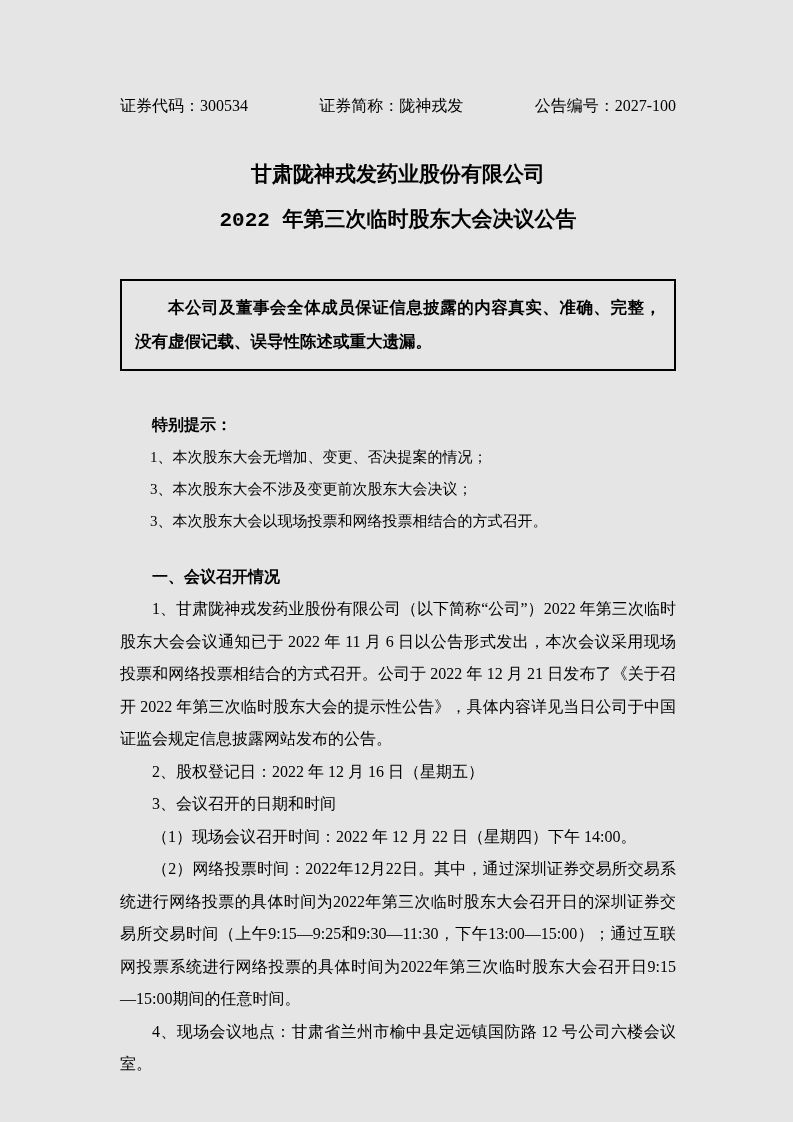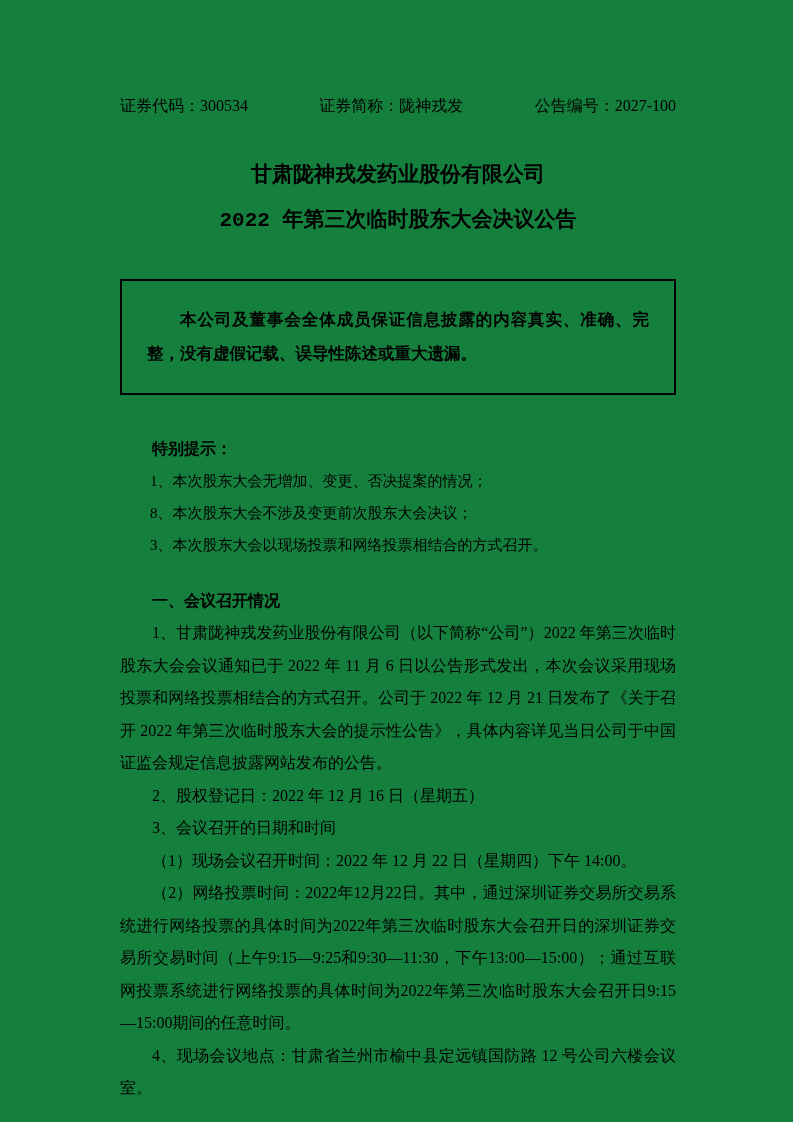--- a/index.html
+++ b/index.html
@@ -5,21 +5,21 @@
   html, body {
     margin: 0;
     padding: 0;
     background: #ffffff;
   }
   .page {
     position: relative;
     width: 793px;
     height: 1122px;
     margin: 0 auto;
-    background: #15803d;
+    background: #e5e5e5;
     box-sizing: border-box;
     padding: 96px 117px 0 120px;
     color: #000000;
     font-family: "Liberation Serif", "DejaVu Serif", serif;
     font-size: 16px;
     overflow: hidden;
   }
   .doc-header {
     display: flex;
     justify-content: space-between;
@@ -37,21 +37,21 @@
     font-family: Liberation Mono, monospace;
   }
   .doc-title.first { margin-top: 46px; }
   .doc-title.second { margin-top: 17px; }
   .disclaimer-box {
     margin-top: 44px;
     border: 2px solid #000000;
     padding: 5px 9px 7px 9px;
   }
   .disclaimer-box p {
-    margin: 16px;
+    margin: 4px;
     font-weight: bold;
     font-size: 16.5px;
     line-height: 34px;
     text-indent: 2em;
     text-align: justify;
     font-family: "Liberation Sans", "DejaVu Sans", sans-serif;
   }
   .notice-heading {
     margin: 38px 0 0 0;
     font-weight: bold;
@@ -98,21 +98,21 @@
 
   <h1 class="doc-title second">2022 年第三次临时股东大会决议公告</h1>
 
   <div class="disclaimer-box">
     <p>本公司及董事会全体成员保证信息披露的内容真实、准确、完整，没有虚假记载、误导性陈述或重大遗漏。</p>
   </div>
 
   <p class="notice-heading">特别提示：</p>
 
   <p class="notice-item">1、本次股东大会无增加、变更、否决提案的情况；</p>
-  <p class="notice-item">8、本次股东大会不涉及变更前次股东大会决议；</p>
+  <p class="notice-item">3、本次股东大会不涉及变更前次股东大会决议；</p>
   <p class="notice-item">3、本次股东大会以现场投票和网络投票相结合的方式召开。</p>
 
   <p class="section-heading">一、会议召开情况</p>
 
   <p class="body-paragraph">1、甘肃陇神戎发药业股份有限公司（以下简称“公司”）2022 年第三次临时股东大会会议通知已于 2022 年 11 月 6 日以公告形式发出，本次会议采用现场投票和网络投票相结合的方式召开。公司于 2022 年 12 月 21 日发布了《关于召开 2022 年第三次临时股东大会的提示性公告》，具体内容详见当日公司于中国证监会规定信息披露网站发布的公告。</p>
   <p class="body-paragraph">2、股权登记日：2022 年 12 月 16 日（星期五）</p>
   <p class="body-paragraph">3、会议召开的日期和时间</p>
   <p class="body-paragraph">（1）现场会议召开时间：2022 年 12 月 22 日（星期四）下午 14:00。</p>
   <p class="body-paragraph">（2）网络投票时间：2022年12月22日。其中，通过深圳证券交易所交易系统进行网络投票的具体时间为2022年第三次临时股东大会召开日的深圳证券交易所交易时间（上午9:15—9:25和9:30—11:30，下午13:00—15:00）；通过互联网投票系统进行网络投票的具体时间为2022年第三次临时股东大会召开日9:15—15:00期间的任意时间。</p>
   <p class="body-paragraph">4、现场会议地点：甘肃省兰州市榆中县定远镇国防路 12 号公司六楼会议室。</p>

